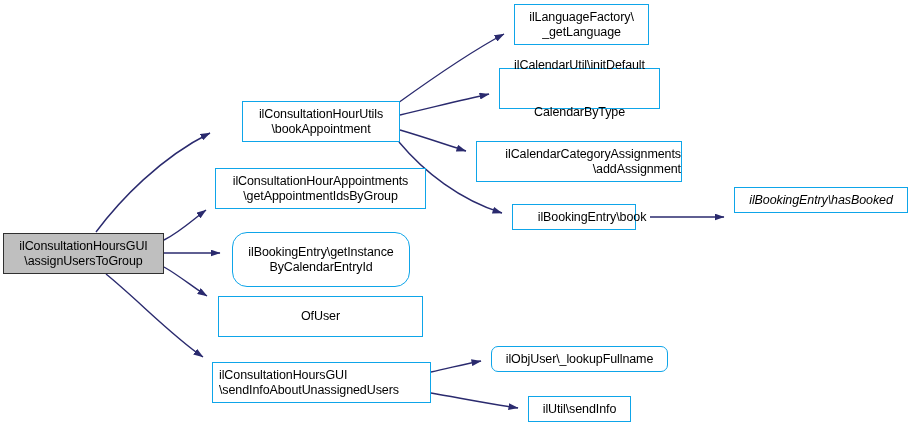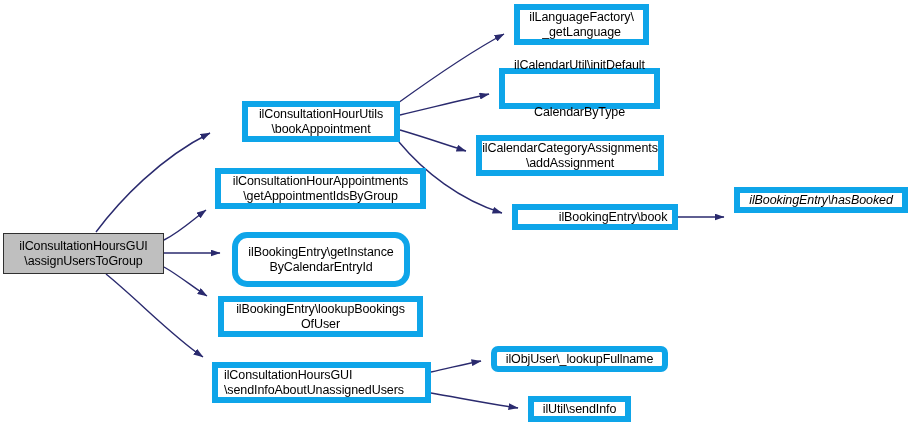--- a/index.html
+++ b/index.html
@@ -19,21 +19,21 @@
     position: absolute;
     left: 0;
     top: 0;
     width: 913px;
     height: 429px;
     pointer-events: none;
   }
   .node {
     position: absolute;
     box-sizing: border-box;
-    border: 6px solid #0ea5e9;
+    border: 1px solid #0ea5e9;
     background: #ffffff;
     color: #000000;
     font-size: 12.5px;
     line-height: 15px;
     display: flex;
     flex-direction: column;
     align-items: center;
     justify-content: center;
     text-align: center;
     white-space: pre;
@@ -75,23 +75,23 @@
         <path d="M 650,217 L 724,217" fill="none" stroke="#2a2a6e" stroke-width="1.4" marker-end="url(#arrow)"></path>
         <path d="M 431,372 C 450,368 464,364 481,361" fill="none" stroke="#2a2a6e" stroke-width="1.4" marker-end="url(#arrow)"></path>
         <path d="M 431,393 C 460,398 490,404 518,408" fill="none" stroke="#2a2a6e" stroke-width="1.4" marker-end="url(#arrow)"></path>
       </g>
   </svg>
   <div id="node-layer">
       <div class="node root" style="left: 3px; top: 233px; width: 161px; height: 41px; background: rgb(191, 191, 191);"><span class="ln">ilConsultationHoursGUI</span><span class="ln">\assignUsersToGroup</span></div>
       <div class="node" style="left: 242px; top: 101px; width: 158px; height: 41px; background: rgb(255, 255, 255);"><span class="ln">ilConsultationHourUtils</span><span class="ln">\bookAppointment</span></div>
       <div class="node" style="left: 215px; top: 168px; width: 211px; height: 41px; background: rgb(255, 255, 255);"><span class="ln">ilConsultationHourAppointments</span><span class="ln">\getAppointmentIdsByGroup</span></div>
       <div class="node" style="left: 232px; top: 232px; width: 178px; height: 55px; background: rgb(255, 255, 255); border-radius: 15px;"><span class="ln">ilBookingEntry\getInstance</span><span class="ln">ByCalendarEntryId</span></div>
-      <div class="node" style="left: 218px; top: 296px; width: 205px; height: 41px; background: rgb(255, 255, 255);"><span class="ln">ilBookingEntry\lookupBookings</span><span class="ln">OfUser</span></div>
+      <div class="node" style="left: 218px; top: 296px; width: 205px; height: 41px; background: rgb(255, 255, 255);"><span class="ln">OfUser</span></div>
       <div class="node leftalign" style="left: 212px; top: 362px; width: 219px; height: 41px; background: rgb(255, 255, 255);"><span class="ln">ilConsultationHoursGUI</span><span class="ln">\sendInfoAboutUnassignedUsers</span></div>
       <div class="node" style="left: 514px; top: 4px; width: 135px; height: 41px; background: rgb(255, 255, 255);"><span class="ln">ilLanguageFactory\</span><span class="ln">_getLanguage</span></div>
       <div class="node" style="left: 499px; top: 68px; width: 161px; height: 41px; background: rgb(255, 255, 255); gap: 32px;"><span class="ln">ilCalendarUtil\initDefault</span><span class="ln">CalendarByType</span></div>
-      <div class="node" style="left: 476px; top: 135px; width: 188px; height: 41px; background: rgb(255, 255, 255);"><span class="ln">ilCalendarCategoryAssignments</span><span class="ln">\addAssignment</span></div>
-      <div class="node" style="left: 512px; top: 204px; width: 166px; height: 26px; background: rgb(255, 255, 255); padding-left: 36px;"><span class="ln">ilBookingEntry\book</span></div>
+      <div class="node" style="left: 476px; top: 141px; width: 206px; height: 41px; background: rgb(255, 255, 255); align-items: flex-end;"><span class="ln">ilCalendarCategoryAssignments</span><span class="ln">\addAssignment</span></div>
+      <div class="node" style="left: 512px; top: 204px; width: 124px; height: 26px; background: rgb(255, 255, 255); padding-left: 36px;"><span class="ln">ilBookingEntry\book</span></div>
       <div class="node" style="left: 734px; top: 187px; width: 174px; height: 26px; background: rgb(255, 255, 255); font-style: italic;"><span class="ln">ilBookingEntry\hasBooked</span></div>
       <div class="node" style="left: 491px; top: 346px; width: 177px; height: 26px; background: rgb(255, 255, 255); border-radius: 7px;"><span class="ln">ilObjUser\_lookupFullname</span></div>
       <div class="node" style="left: 528px; top: 396px; width: 103px; height: 26px; background: rgb(255, 255, 255);"><span class="ln">ilUtil\sendInfo</span></div>
     </div>
 </div>
 
 </body></html>

